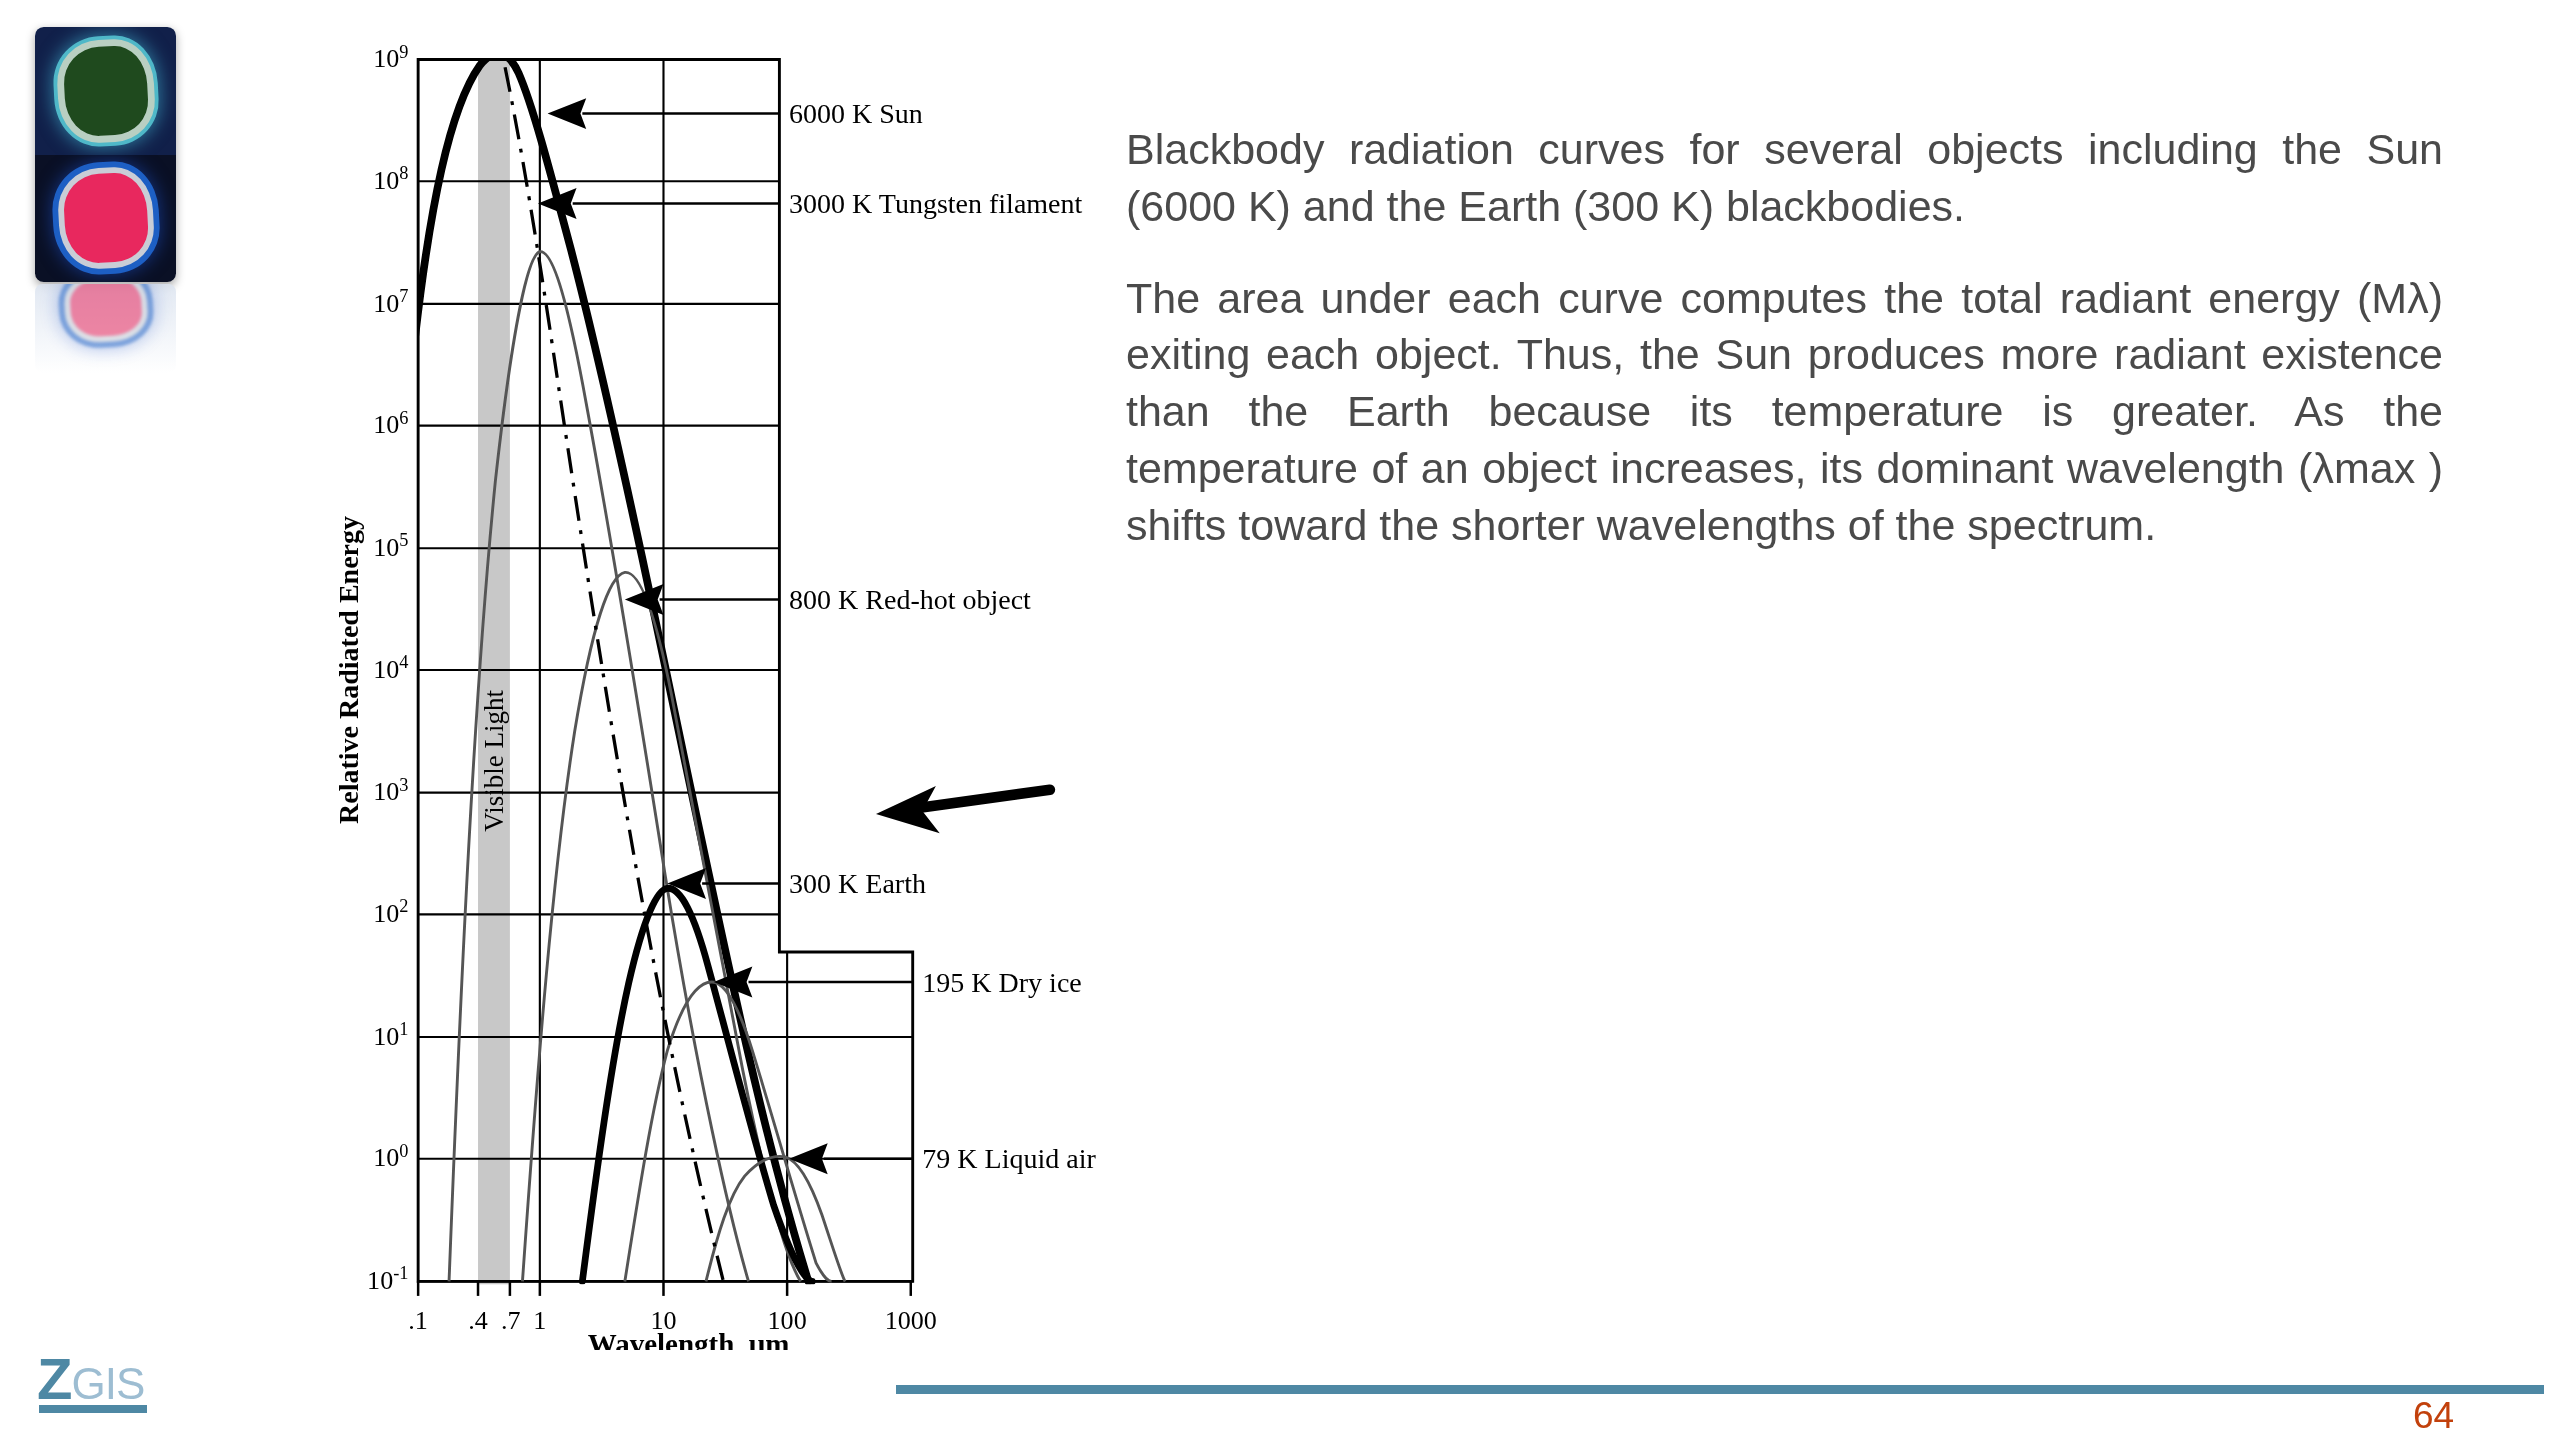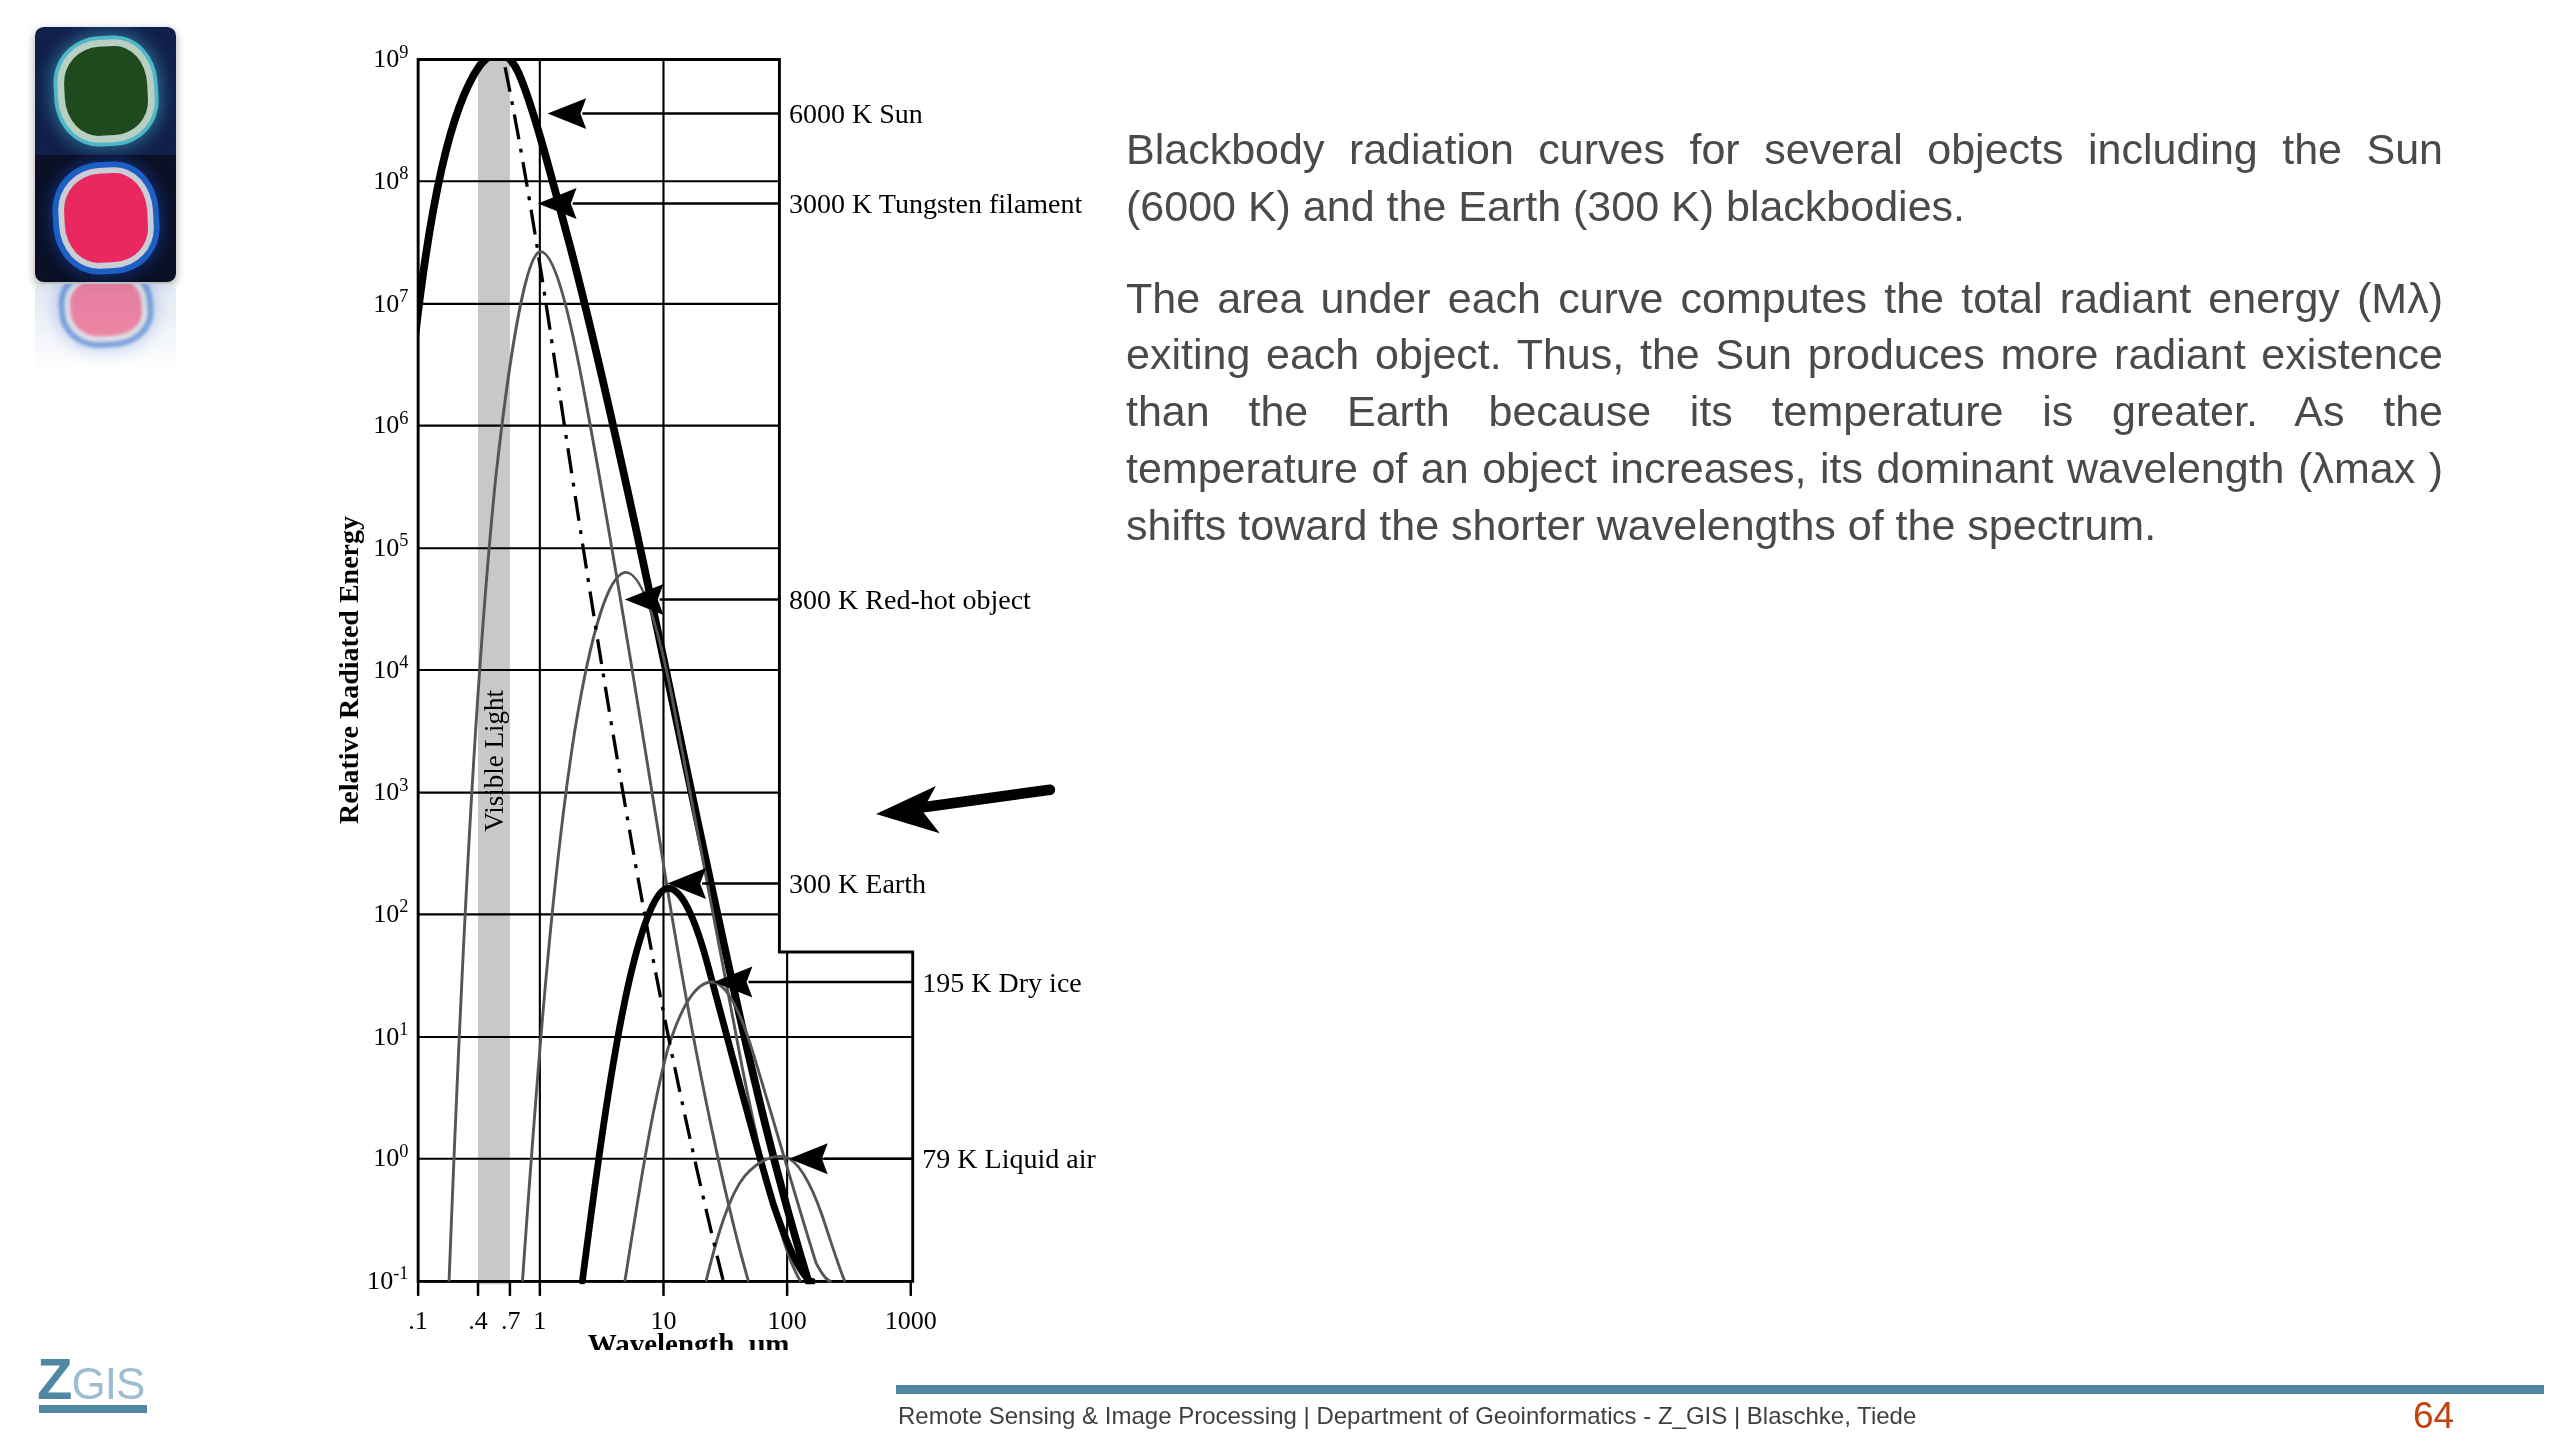--- a/index.html
+++ b/index.html
@@ -243,21 +243,20 @@
       </g>
     </svg>
   </div>
 
   <div id="content-col">
     <p id="para-1" class="body-para">Blackbody radiation curves for several objects including the Sun (6000 K) and the Earth (300 K) blackbodies.</p>
     <p id="para-2" class="body-para">The area under each curve computes the total radiant energy (Mλ) exiting each object. Thus, the Sun produces more radiant existence than the Earth because its temperature is greater. As the temperature of an object increases, its dominant wavelength (λmax ) shifts toward the shorter wavelengths of the spectrum.</p>
   </div>
 
   <div id="footer-rule"></div>
-  <div id="footer-text">Remote Sensing &amp; Image Processing | Department of Geoinformatics - Z_GIS | Blaschke, Tiede</div>
   <div id="page-number">64</div>
 
   <div id="zgis-logo">
     <span class="z">Z</span><span class="gis">GIS</span>
     <div class="underscore"></div>
   </div>
 
 </div>
 
 

